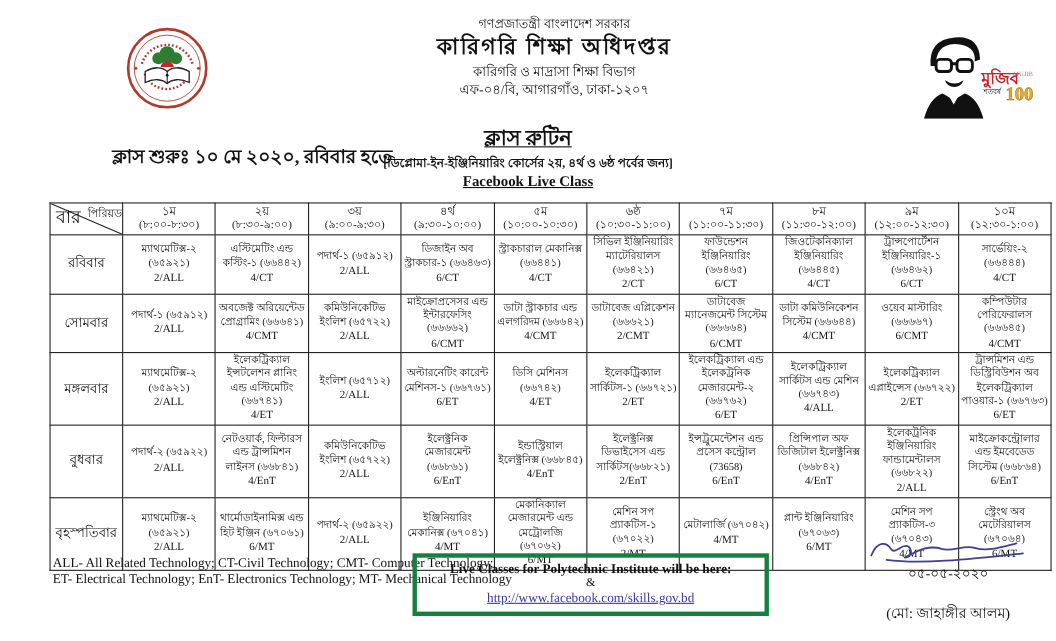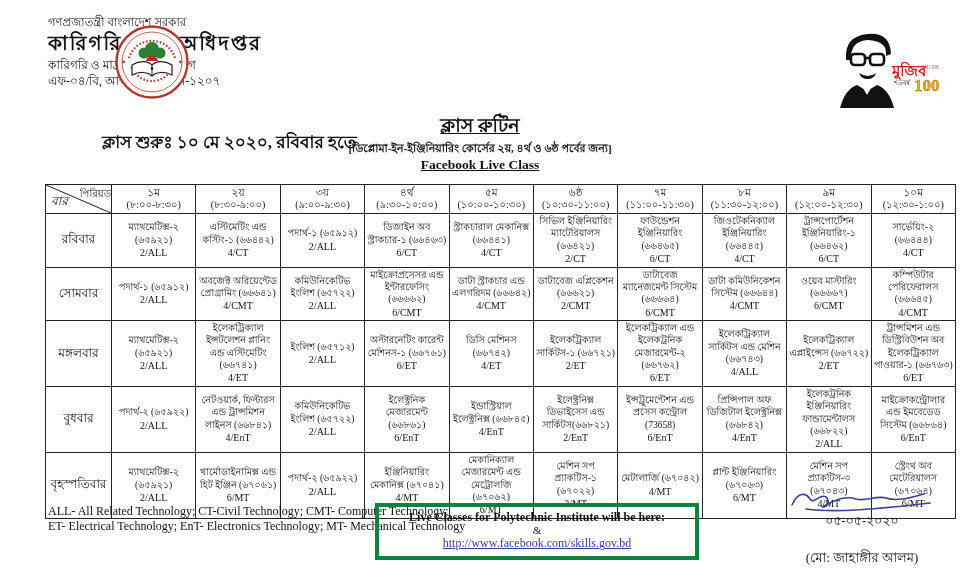--- a/index.html
+++ b/index.html
@@ -1,19 +1,19 @@
 <!DOCTYPE html>
 <html><head>
 <meta charset="utf-8">
 <style>
   html,body{margin:0;padding:0;background:#fff;}
   .page{position:relative;width:960px;height:583px;background:#fff;overflow:hidden;
         font-family:"Liberation Serif","DejaVu Serif",serif;color:#111;}
   
-  .letterhead{position:absolute;top:16px;left:0;right:0;line-height:1.15;padding-left:48px;}
+  .letterhead{position:absolute;top:16px;left:0;right:0;text-align:center;line-height:1.15;padding-left:48px;}
   .h-govt{font-size:11.5px;}
   .h-dir{font-size:20px;font-weight:bold;letter-spacing:2px;margin-top:3px;}
   .h-div{font-size:12px;margin-top:4px;}
   .h-min{font-size:12px;margin-top:2px;}
   .h-addr{font-size:12px;margin-top:2px;}
   .logo-left{position:absolute;left:114px;top:24px;width:76px;height:76px;}
   .logo-right{position:absolute;left:834px;top:28px;width:106px;height:80px;}
   
   .title-main{position:absolute;top:111px;left:0;right:0;text-align:center;
               font-size:19px;font-weight:bold;text-decoration:underline;}
@@ -30,21 +30,21 @@
   .p-label{font-size:10.5px;line-height:1.2;}
   .p-time{font-size:10px;line-height:1.2;}
   tbody tr{height:53px;}
   td.day{font-size:12px;}
   .subj{font-size:9.5px;line-height:1.3;}
   .grp{font-size:10px;line-height:1.25;margin-top:1px;}
   th.corner{position:relative;padding:0;}
   .diag{position:absolute;left:0;top:0;width:100%;height:100%;}
   .diag line{stroke:#222;stroke-width:1;}
   .corner-top{position:absolute;top:1px;right:0;font-size:10px;}
-  .corner-bottom{position:absolute;bottom:1px;left:5px;font-size:12px;font-style:italic;}
+  .corner-bottom{position:absolute;bottom:1px;left:5px;font-size:16px;}
   
   .legend{position:absolute;left:48px;top:504px;font-size:12px;line-height:1.25;}
   .live-box{position:absolute;left:375px;top:503px;width:308px;border:4px solid #15803d;
             text-align:center;padding:3px 4px 5px;}
   .lb-head{font-size:12px;font-weight:bold;line-height:1.2;}
   .lb-link{display:block;font-size:12px;color:#3a3aa8;text-decoration:underline;line-height:1.15;margin-top:1px;}
   .lb-link1{font-weight:bold;}
   .lb-amp{font-size:11px;line-height:1.1;}
   .sig-block{position:absolute;left:772px;top:486px;width:180px;text-align:center;line-height:1.25;}
   .sig-svg{display:block;margin:0 auto;}

